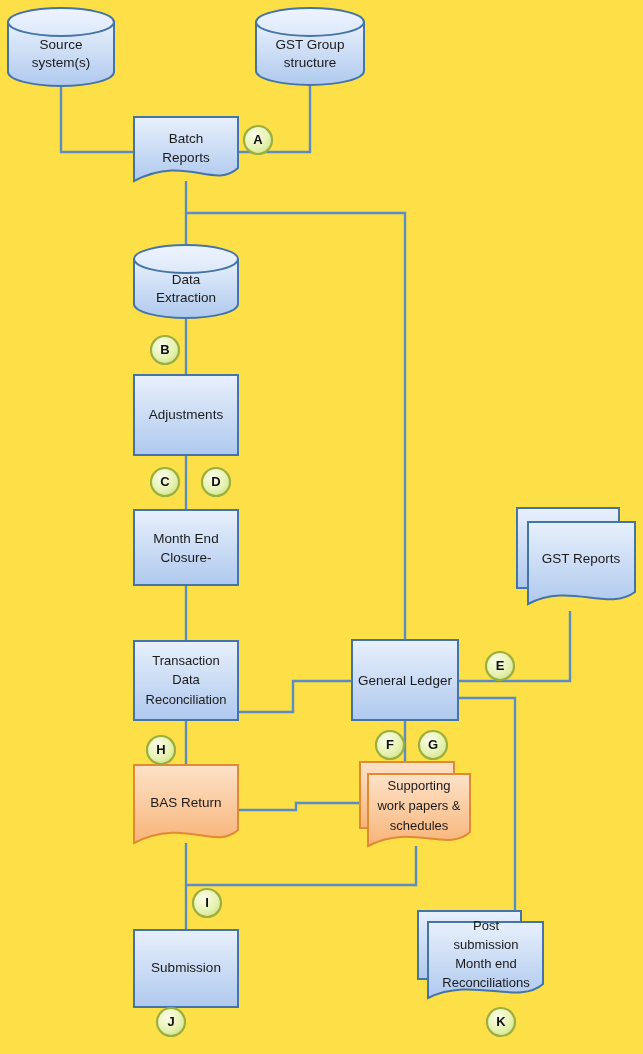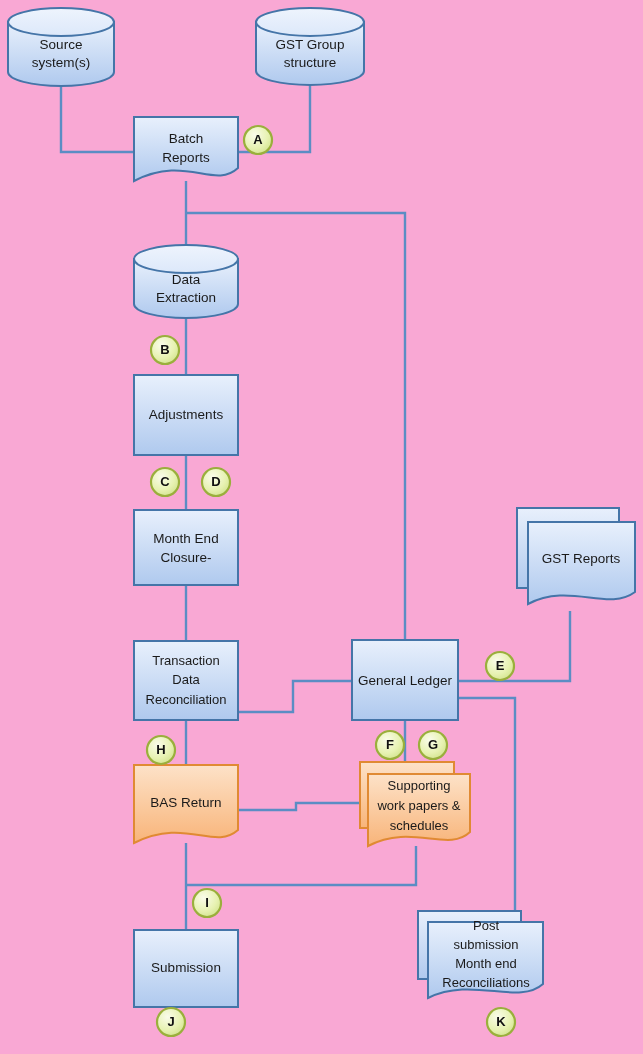--- a/index.html
+++ b/index.html
@@ -1,17 +1,17 @@
 <!DOCTYPE html>
 <html><head>
 <meta charset="utf-8">
 <style>
   html,body{margin:0;padding:0;background:#000;}
   body{width:643px;height:1054px;overflow:hidden;font-family:"Liberation Sans",sans-serif;}
-  #stage{position:relative;width:643px;height:1054px;background:#f9a8d4;}
+  #stage{position:relative;width:643px;height:1054px;background:#fde047;}
   svg{display:block;}
   .nodelabel{font-family:"Liberation Sans",sans-serif;font-size:13.5px;fill:#1a1a1a;text-anchor:middle;dominant-baseline:middle;}
   .nodelabel.sm{font-size:13px;}
   .badgetext{font-family:"Liberation Sans",sans-serif;font-size:13px;font-weight:bold;fill:#111;text-anchor:middle;dominant-baseline:middle;}
 </style>
 </head>
 <body>
 
 <div id="stage">
 <svg width="643" height="1054" viewBox="0 0 643 1054" xmlns="http://www.w3.org/2000/svg">

